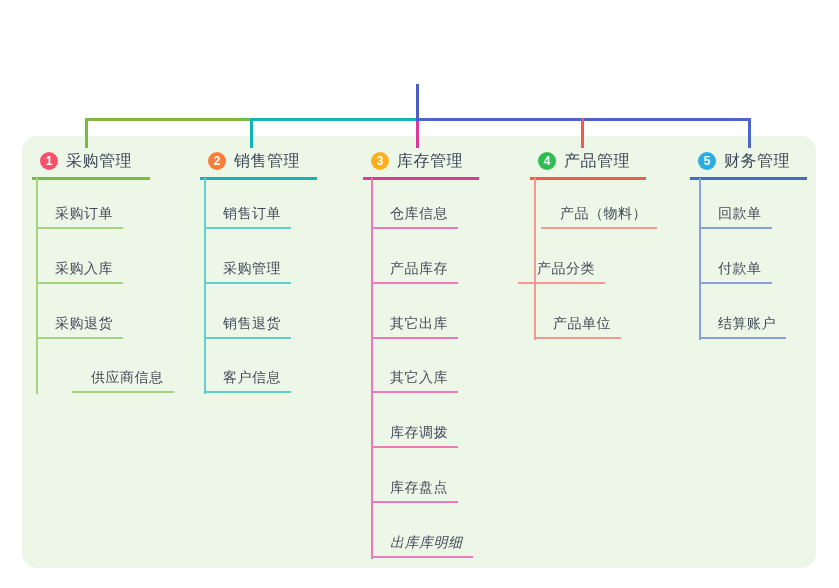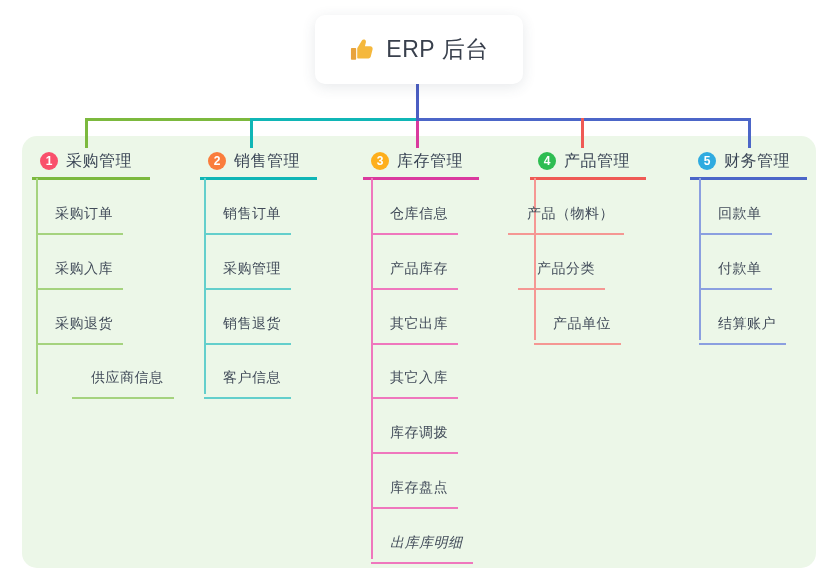--- a/index.html
+++ b/index.html
@@ -12,48 +12,41 @@
          display:flex;align-items:center;justify-content:center;gap:11px;cursor:pointer;}
   .root-label{font-size:23px;color:#39404d;font-weight:500;letter-spacing:.5px;}
   .thumb{width:26px;height:26px;flex:0 0 auto;}
   .seg{position:absolute;}
   .branch-header{position:absolute;height:26px;display:flex;align-items:center;gap:8px;
          padding-left:8px;cursor:pointer;}
   .badge{width:18px;height:18px;border-radius:50%;color:#fff;font-size:12px;font-weight:bold;
          display:flex;align-items:center;justify-content:center;line-height:1;}
   .branch-label{font-size:16px;color:#3b4656;font-weight:500;letter-spacing:.5px;}
   .child-node{position:absolute;font-size:14px;color:#414b59;line-height:18px;
-         padding:0 10px 11px 19px;white-space:nowrap;cursor:pointer;letter-spacing:.5px;}
+         padding:0 10px 5px 19px;white-space:nowrap;cursor:pointer;letter-spacing:.5px;}
 </style>
 </head>
 <body>
 
 <div id="canvas">
   <div class="panel"></div>
 
   <div id="connectors">
       <div class="seg" style="left: 85px; top: 118px; width: 334px; height: 3px; background: rgb(124, 185, 62);"></div>
       <div class="seg" style="left: 250px; top: 118px; width: 169px; height: 3px; background: rgb(16, 182, 182);"></div>
       <div class="seg" style="left: 416px; top: 118px; width: 168px; height: 3px; background: rgb(239, 90, 85);"></div>
       <div class="seg" style="left: 416px; top: 118px; width: 335px; height: 3px; background: rgb(76, 102, 200);"></div>
       <div class="seg" style="left: 85px; top: 118px; width: 3px; height: 30px; background: rgb(124, 185, 62);"></div>
       <div class="seg" style="left: 250px; top: 118px; width: 3px; height: 30px; background: rgb(16, 182, 182);"></div>
       <div class="seg" style="left: 416px; top: 118px; width: 3px; height: 30px; background: rgb(218, 58, 158);"></div>
       <div class="seg" style="left: 581px; top: 118px; width: 3px; height: 30px; background: rgb(239, 90, 85);"></div>
       <div class="seg" style="left: 748px; top: 118px; width: 3px; height: 30px; background: rgb(76, 102, 200);"></div>
       <div class="seg" style="left: 416px; top: 84px; width: 3px; height: 37px; background: rgb(75, 94, 195);"></div>
     </div>
 
-  <div class="root-node">
-    <svg class="thumb" viewBox="0 0 24 24">
-      <path d="M2.5 10.2h3.4c.4 0 .7.3.7.7v9.3c0 .4-.3.7-.7.7H2.5c-.4 0-.7-.3-.7-.7v-9.3c0-.4.3-.7.7-.7z" fill="#e8a33d"></path>
-      <path d="M7.6 20.9V10.4l4.3-7.2c.5-.9 1.6-1.2 2.5-.8.9.4 1.4 1.4 1.2 2.4l-.9 3.8h5c1.4 0 2.4 1.3 2.1 2.6l-1.7 6.9c-.2 1-1.1 1.7-2.1 1.7H8.5c-.5 0-.9-.4-.9-.9z" fill="#f5b83d"></path>
-    </svg>
-    <span class="root-label">ERP 后台</span>
-  </div>
 
   <div id="branches">
       <div class="branch-header" style="left: 32px; top: 148px;">
         <span class="badge" style="background: rgb(249, 80, 107);">1</span>
         <span class="branch-label">采购管理</span>
       </div>
       <div class="seg" style="left: 32px; top: 177px; width: 118px; height: 3px; background: rgb(124, 185, 62);"></div>
       <div class="seg" style="left: 36px; top: 178px; width: 2px; height: 216px; background: rgb(165, 211, 126);"></div>
       <div class="child-node" style="left: 36px; top: 204px; border-bottom: 2px solid rgb(165, 211, 126);">采购订单</div>
       <div class="child-node" style="left: 36px; top: 259px; border-bottom: 2px solid rgb(165, 211, 126);">采购入库</div>
@@ -81,21 +74,21 @@
       <div class="child-node" style="left: 371px; top: 368px; border-bottom: 2px solid rgb(239, 119, 189);">其它入库</div>
       <div class="child-node" style="left: 371px; top: 423px; border-bottom: 2px solid rgb(239, 119, 189);">库存调拨</div>
       <div class="child-node" style="left: 371px; top: 478px; border-bottom: 2px solid rgb(239, 119, 189);">库存盘点</div>
       <div class="child-node" style="left: 371px; top: 533px; border-bottom: 2px solid rgb(239, 119, 189); font-style: italic;">出库库明细</div>
       <div class="branch-header" style="left: 530px; top: 148px;">
         <span class="badge" style="background: rgb(46, 189, 82);">4</span>
         <span class="branch-label">产品管理</span>
       </div>
       <div class="seg" style="left: 530px; top: 177px; width: 116px; height: 3px; background: rgb(239, 90, 85);"></div>
       <div class="seg" style="left: 534px; top: 178px; width: 2px; height: 162px; background: rgb(245, 151, 147);"></div>
-      <div class="child-node" style="left: 508px; top: 204px; border-bottom: 2px solid rgb(245, 151, 147);">产品（物料）</div>
+      <div class="child-node" style="left: 541px; top: 204px; border-bottom: 2px solid rgb(245, 151, 147);">产品（物料）</div>
       <div class="child-node" style="left: 518px; top: 259px; border-bottom: 2px solid rgb(245, 151, 147);">产品分类</div>
       <div class="child-node" style="left: 534px; top: 314px; border-bottom: 2px solid rgb(245, 151, 147);">产品单位</div>
       <div class="branch-header" style="left: 690px; top: 148px;">
         <span class="badge" style="background: rgb(47, 171, 224);">5</span>
         <span class="branch-label">财务管理</span>
       </div>
       <div class="seg" style="left: 690px; top: 177px; width: 117px; height: 3px; background: rgb(76, 102, 200);"></div>
       <div class="seg" style="left: 699px; top: 178px; width: 2px; height: 162px; background: rgb(139, 159, 224);"></div>
       <div class="child-node" style="left: 699px; top: 204px; border-bottom: 2px solid rgb(139, 159, 224);">回款单</div>
       <div class="child-node" style="left: 699px; top: 259px; border-bottom: 2px solid rgb(139, 159, 224); text-align: center;">付款单</div>

